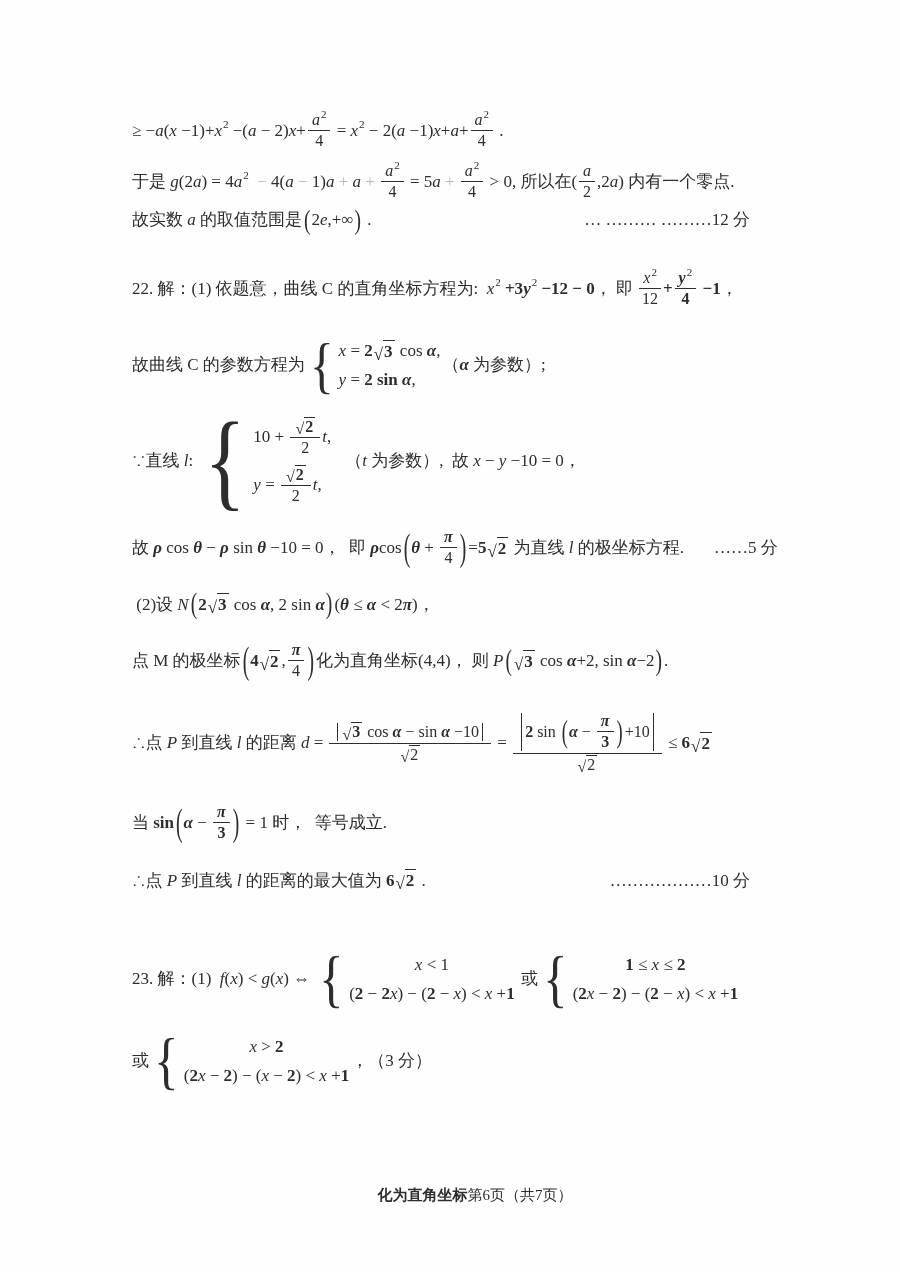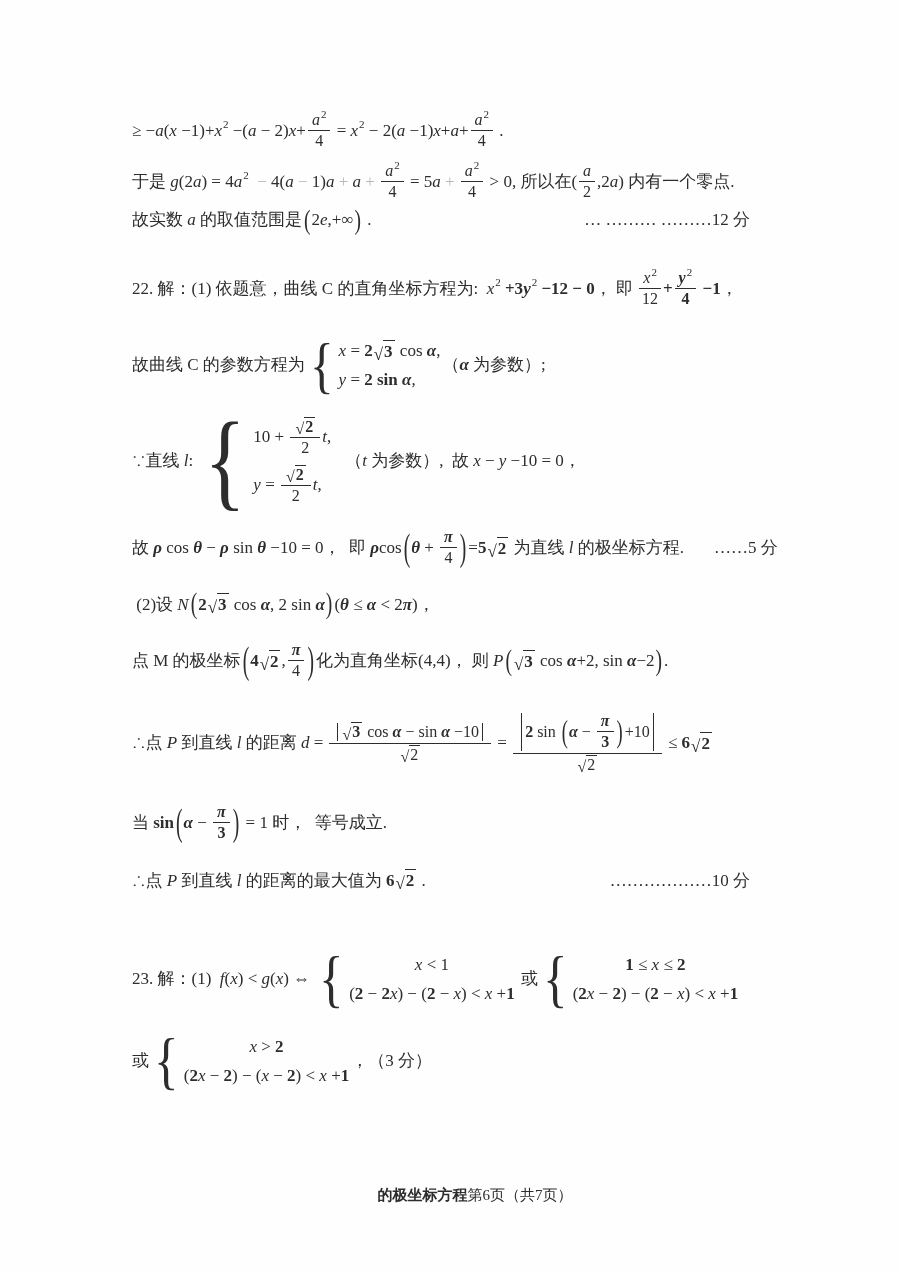--- a/index.html
+++ b/index.html
@@ -64,16 +64,16 @@
       <div class="ln" style="top: 528px;"><span class="tx">故 </span><span class="bd it">ρ</span><span class="tx"> cos </span><span class="bd it">θ</span><span class="tx"> − </span><span class="bd it">ρ</span><span class="tx"> sin </span><span class="bd it">θ</span><span class="tx"> −10 = 0，  即 </span><span class="bd it">ρ</span><span class="tx">cos</span><span class="pg"><span class="bp" style="transform: scaleY(1.9);">(</span><span class="row"><span class="bd it">θ</span><span class="tx"> + </span><span class="fr"><span class="row num"><span class="bd it">π</span></span><span class="row den"><span class="tx">4</span></span></span></span><span class="bp" style="transform: scaleY(1.9);">)</span></span><span class="tx">=</span><span class="bd">5</span><span class="sq"><span class="rad">√</span><span class="row sqc"><span class="bd">2</span></span></span><span class="tx"> 为直线 </span><span class="it">l</span><span class="tx"> 的极坐标方程.</span><span style="flex: 0 0 auto; width: 30px;"></span><span class="tx">……5 分</span></div>
       <div class="ln" style="top: 593px;"><span class="tx"> (2)设 </span><span class="it">N</span><span class="pg"><span class="bp" style="transform: scaleY(1.55);">(</span><span class="row"><span class="bd">2</span><span class="sq"><span class="rad">√</span><span class="row sqc"><span class="bd">3</span></span></span><span class="tx"> cos </span><span class="bd it">α</span><span class="tx">, 2 sin </span><span class="bd it">α</span></span><span class="bp" style="transform: scaleY(1.55);">)</span></span><span class="tx">(</span><span class="bd it">θ</span><span class="tx"> ≤ </span><span class="bd it">α</span><span class="tx"> &lt; 2</span><span class="bd it">π</span><span class="tx">)，</span></div>
       <div class="ln" style="top: 641px;"><span class="tx">点 M 的极坐标</span><span class="pg"><span class="bp" style="transform: scaleY(1.9);">(</span><span class="row"><span class="bd">4</span><span class="sq"><span class="rad">√</span><span class="row sqc"><span class="bd">2</span></span></span><span class="tx">,</span><span class="fr"><span class="row num"><span class="bd it">π</span></span><span class="row den"><span class="tx">4</span></span></span></span><span class="bp" style="transform: scaleY(1.9);">)</span></span><span class="tx">化为直角坐标(4,4)， 则 </span><span class="it">P</span><span class="pg"><span class="bp" style="transform: scaleY(1.55);">(</span><span class="row"><span class="sq"><span class="rad">√</span><span class="row sqc"><span class="bd">3</span></span></span><span class="tx"> cos </span><span class="bd it">α</span><span class="tx">+2, sin </span><span class="bd it">α</span><span class="tx">−2</span></span><span class="bp" style="transform: scaleY(1.55);">)</span></span><span class="tx">.</span></div>
       <div class="ln" style="top: 712px;"><span class="tx">∴点 </span><span class="it">P</span><span class="tx"> 到直线 </span><span class="it">l</span><span class="tx"> 的距离 </span><span class="it">d</span><span class="tx"> = </span><span class="fr"><span class="row num"><span class="pg"><span class="abar"></span><span class="row"><span class="sq"><span class="rad">√</span><span class="row sqc"><span class="bd">3</span></span></span><span class="tx"> cos </span><span class="bd it">α</span><span class="tx"> − sin </span><span class="bd it">α</span><span class="tx"> −10</span></span><span class="abar"></span></span></span><span class="row den"><span class="sq"><span class="rad">√</span><span class="row sqc"><span class="tx">2</span></span></span></span></span><span class="tx"> = </span><span class="fr"><span class="row num"><span class="pg"><span class="abar"></span><span class="row"><span class="bd">2</span><span class="tx"> sin </span><span class="pg"><span class="bp" style="transform: scaleY(1.7);">(</span><span class="row"><span class="bd it">α</span><span class="tx"> − </span><span class="fr"><span class="row num"><span class="bd it">π</span></span><span class="row den"><span class="bd">3</span></span></span></span><span class="bp" style="transform: scaleY(1.7);">)</span></span><span class="tx">+10</span></span><span class="abar"></span></span></span><span class="row den"><span class="sq"><span class="rad">√</span><span class="row sqc"><span class="tx">2</span></span></span></span></span><span class="tx"> ≤ </span><span class="bd">6</span><span class="sq"><span class="rad">√</span><span class="row sqc"><span class="bd">2</span></span></span></div>
       <div class="ln" style="top: 803px;"><span class="tx">当 </span><span class="bd">sin</span><span class="pg"><span class="bp" style="transform: scaleY(1.9);">(</span><span class="row"><span class="bd it">α</span><span class="tx"> − </span><span class="fr"><span class="row num"><span class="bd it">π</span></span><span class="row den"><span class="bd">3</span></span></span></span><span class="bp" style="transform: scaleY(1.9);">)</span></span><span class="tx"> = 1 时，  等号成立.</span></div>
       <div class="ln" style="top: 869px;"><span class="tx">∴点 </span><span class="it">P</span><span class="tx"> 到直线 </span><span class="it">l</span><span class="tx"> 的距离的最大值为 </span><span class="bd">6</span><span class="sq"><span class="rad">√</span><span class="row sqc"><span class="bd">2</span></span></span><span class="tx"> .</span><span style="flex: 1 1 0%;"></span><span class="tx">………………10 分</span></div>
       <div class="ln" style="top: 947px;"><span class="tx">23. 解：(1)  </span><span class="it">f</span><span class="tx">(</span><span class="it">x</span><span class="tx">) &lt; </span><span class="it">g</span><span class="tx">(</span><span class="it">x</span><span class="tx">) ⇔ </span><span class="cs"><span class="brace" style="font-size: 64px;">{</span><span class="rows ctr"><span class="row"><span class="it">x</span><span class="tx"> &lt; 1</span></span><span class="row"><span class="tx">(</span><span class="bd">2</span><span class="tx"> − </span><span class="bd">2</span><span class="it">x</span><span class="tx">) − (</span><span class="bd">2</span><span class="tx"> − </span><span class="it">x</span><span class="tx">) &lt; </span><span class="it">x</span><span class="tx"> +</span><span class="bd">1</span></span></span></span><span class="tx"> 或</span><span class="cs"><span class="brace" style="font-size: 64px;">{</span><span class="rows ctr"><span class="row"><span class="bd">1</span><span class="tx"> ≤ </span><span class="it">x</span><span class="tx"> ≤ </span><span class="bd">2</span></span><span class="row"><span class="tx">(</span><span class="bd">2</span><span class="it">x</span><span class="tx"> − </span><span class="bd">2</span><span class="tx">) − (</span><span class="bd">2</span><span class="tx"> − </span><span class="it">x</span><span class="tx">) &lt; </span><span class="it">x</span><span class="tx"> +</span><span class="bd">1</span></span></span></span></div>
       <div class="ln" style="top: 1029px;"><span class="tx">或</span><span class="cs"><span class="brace" style="font-size: 64px;">{</span><span class="rows ctr"><span class="row"><span class="it">x</span><span class="tx"> &gt; </span><span class="bd">2</span></span><span class="row"><span class="tx">(</span><span class="bd">2</span><span class="it">x</span><span class="tx"> − </span><span class="bd">2</span><span class="tx">) − (</span><span class="it">x</span><span class="tx"> − </span><span class="bd">2</span><span class="tx">) &lt; </span><span class="it">x</span><span class="tx"> +</span><span class="bd">1</span></span></span></span><span class="tx">，（3 分）</span></div>
     </div>
   <div id="footer">
-    <span class="bd">的极坐标方程</span>
+    <span class="bd">化为直角坐标</span>
       <span>  第6页（共7页）</span>
   </div>
 </div>
 
 </body></html>

